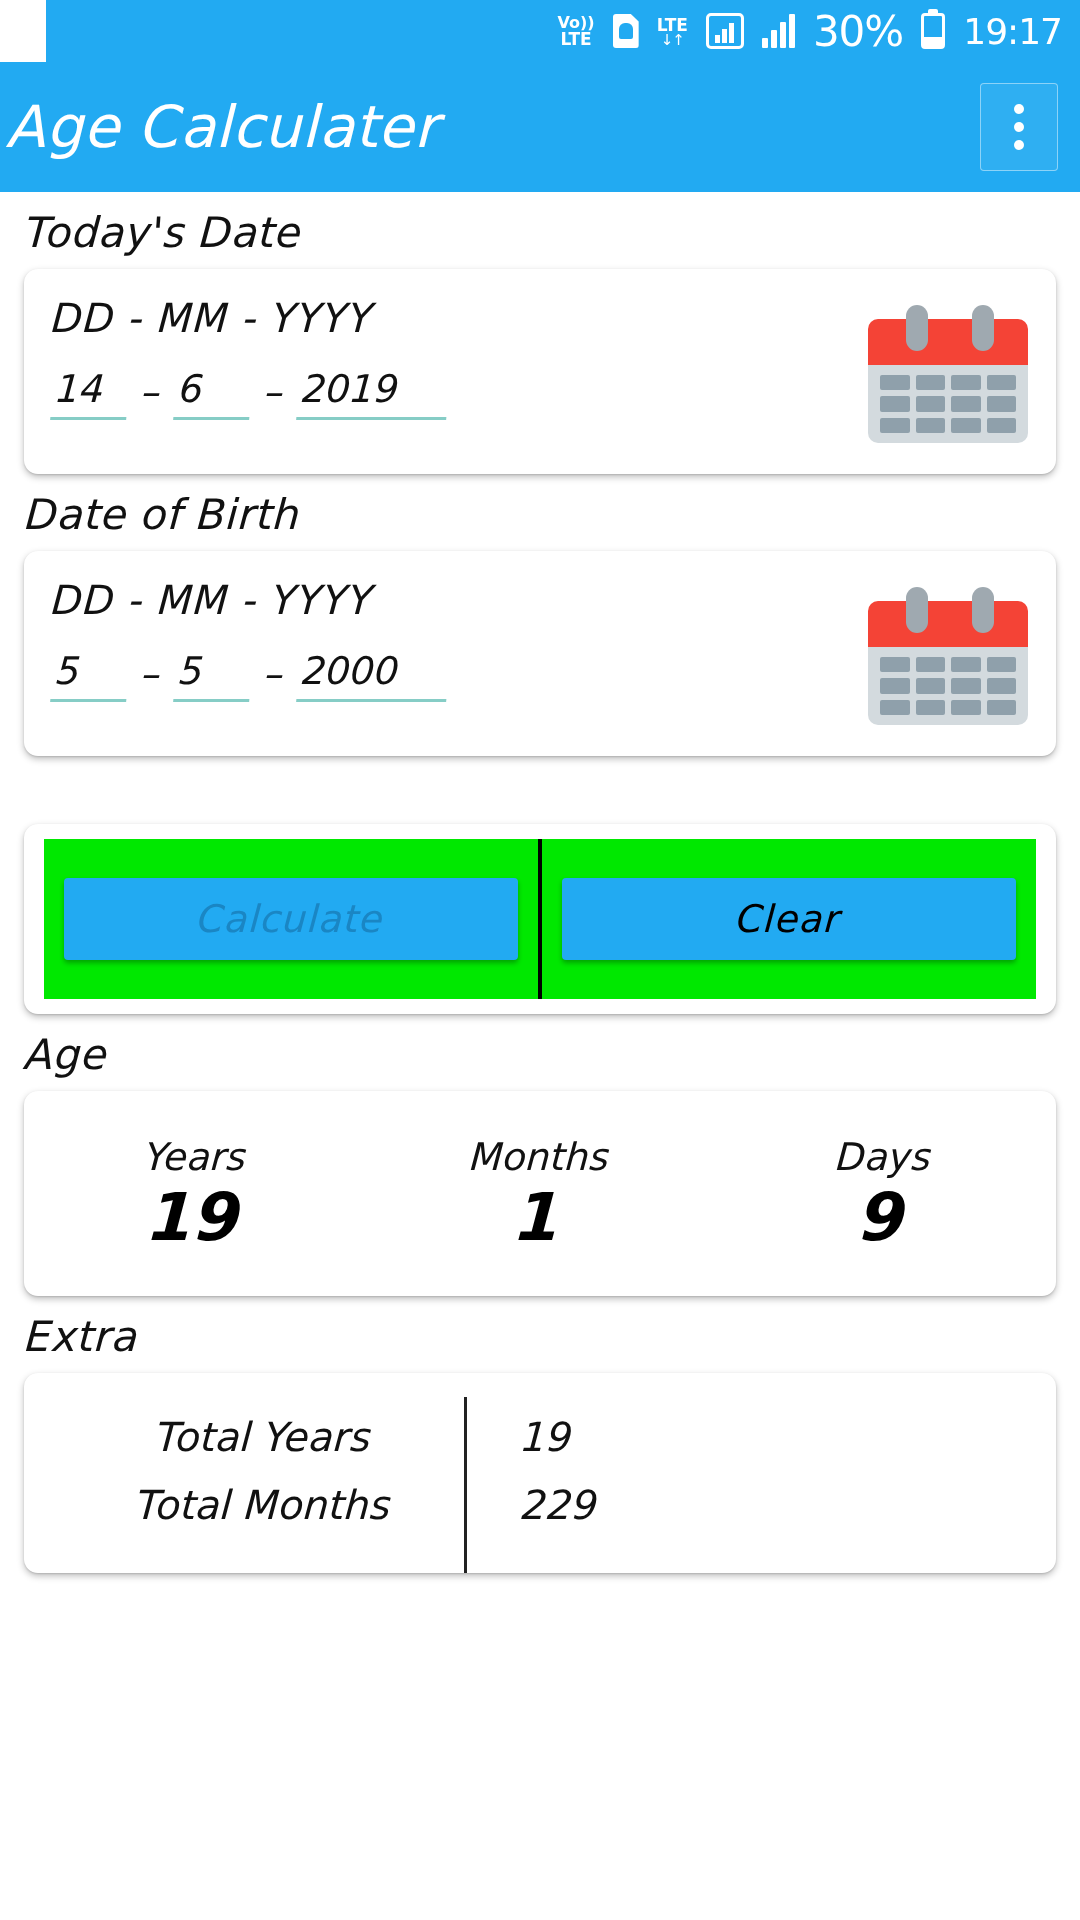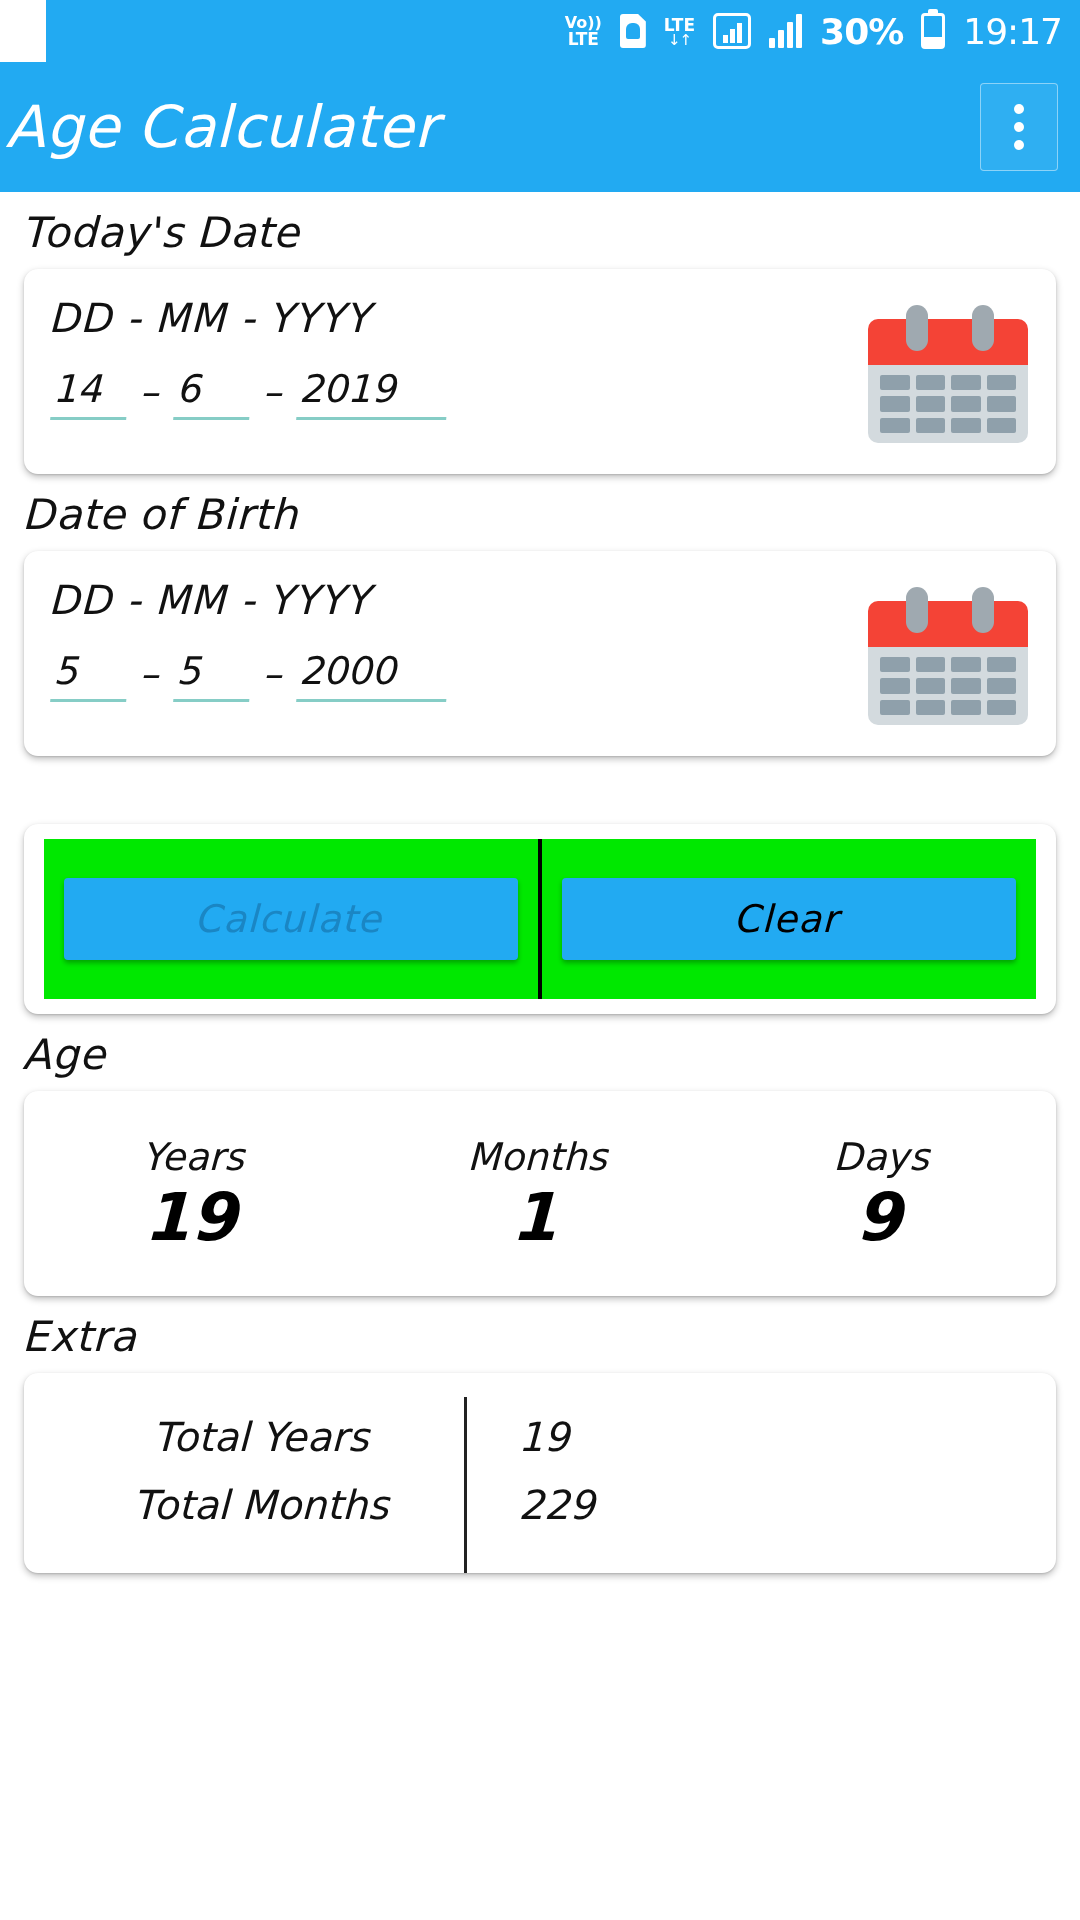--- a/index.html
+++ b/index.html
@@ -37,21 +37,21 @@
   .sigbox i{ display:block; width:5px; background:#fff; }
   .sigbox i:nth-child(1){ height:8px; }
   .sigbox i:nth-child(2){ height:14px; }
   .sigbox i:nth-child(3){ height:20px; }
   .sigbars{ display:flex; align-items:flex-end; gap:3px; height:34px; }
   .sigbars i{ display:block; width:6px; background:#fff; border-radius:1px; }
   .sigbars i:nth-child(1){ height:10px; }
   .sigbars i:nth-child(2){ height:18px; }
   .sigbars i:nth-child(3){ height:26px; }
   .sigbars i:nth-child(4){ height:34px; }
-  .pct{ font-size:36px; font-weight:700; letter-spacing:-1px; }
+  .pct{ font-size:42px; font-weight:400; letter-spacing:-1px; }
   .battery{ width:24px; height:36px; border:3px solid #fff; border-radius:4px; position:relative;
     background:linear-gradient(to top,#fff 30%, transparent 30%); }
   .battery:before{ content:""; position:absolute; top:-7px; left:50%; transform:translateX(-50%);
     width:10px; height:5px; background:#fff; border-radius:2px 2px 0 0; }
   .clock{ font-size:36px; font-weight:500; letter-spacing:-1px; }
 
   
   .appbar{
     height:130px; background:#22AAF2;
     display:flex; align-items:center; justify-content:space-between;

